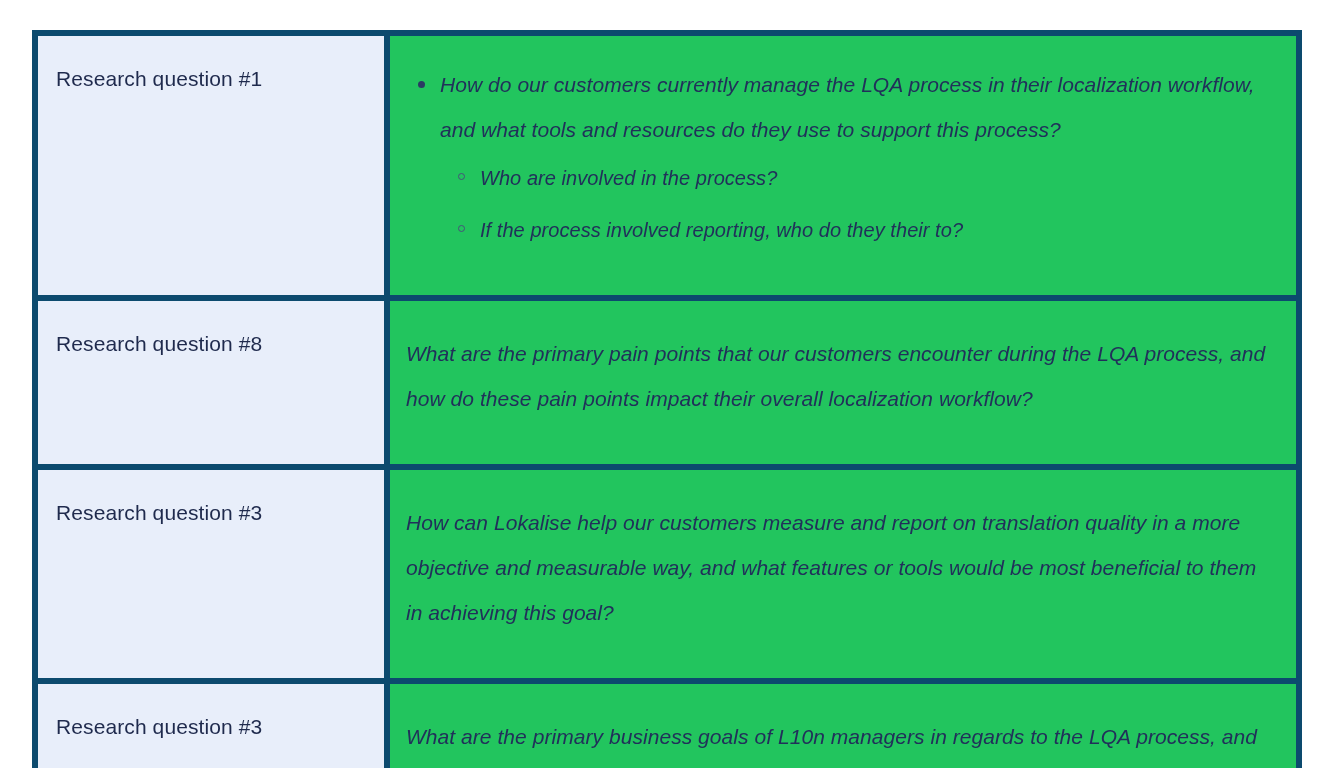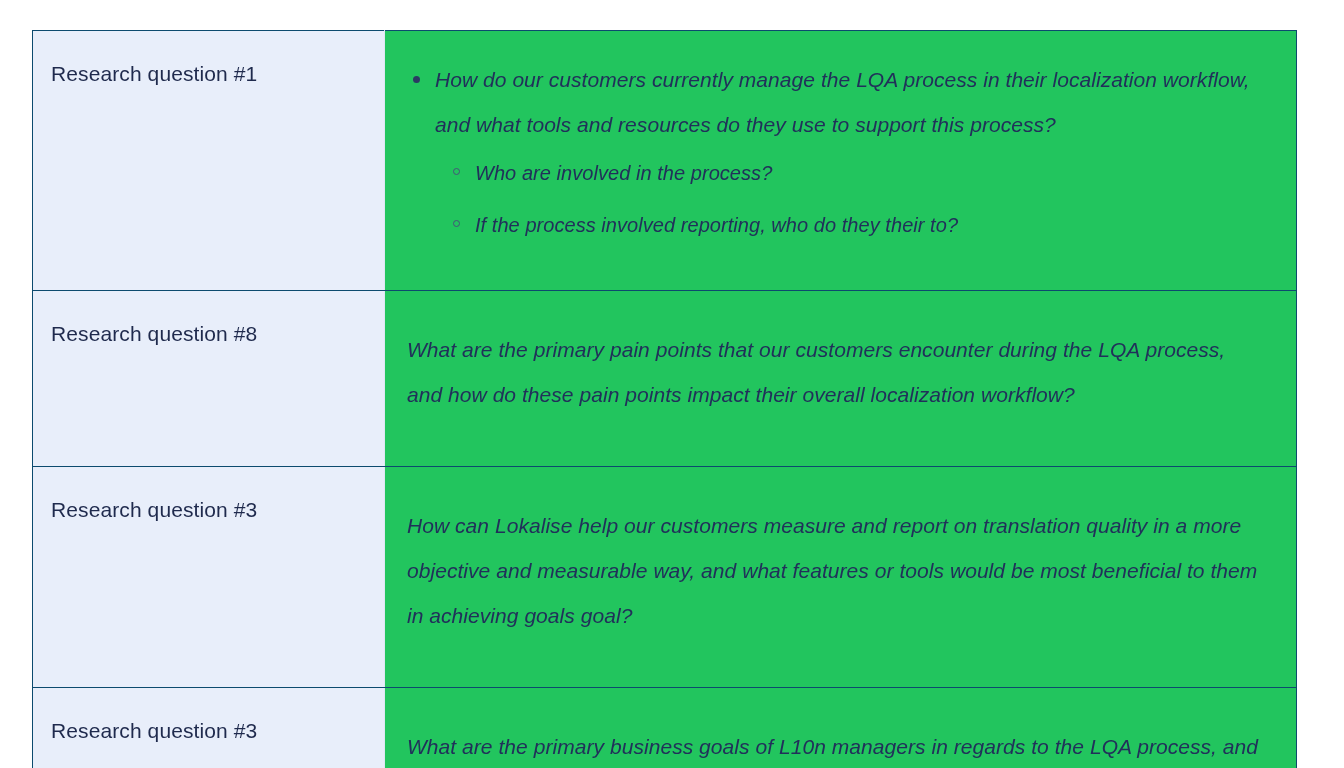--- a/index.html
+++ b/index.html
@@ -31,21 +31,21 @@
     border-collapse: collapse;
     table-layout: fixed;
     border: 1px solid #e8ecf3;
   }
 
   .rq-table col.c-label { width: 352px; }
   .rq-table col.c-body  { width: 912px; }
 
   .rq-table td {
     vertical-align: top;
-    border: 1px solid #0c4a6e;
+    border: 6px solid #0c4a6e;
     padding: 0;
   }
 
   
   td.label-cell {
     background: #e8eefa;
     border-right: 1px solid #dfe6f4;
     padding: 28px 0 28px 18px;
   }
 
@@ -61,21 +61,21 @@
   td.body-cell {
     background: #22c55e;
     padding: 26px 26px 39px 12px;
     font-style: italic;
   }
 
   .para {
     font-size: 21px;
     line-height: 45px;
     color: #21305a;
-    margin: 10px;
+    margin: 4px;
     letter-spacing: 0.05px;
   }
 
   
   ul.lvl1 {
     margin: 0;
     padding: 0 0 0 38px;
     list-style: none;
   }
   ul.lvl1 > li {
@@ -164,21 +164,21 @@
         <td class="body-cell">
           <p class="para">What are the primary pain points that our customers encounter during the LQA process, and how do these pain points impact their overall localization workflow?</p>
         </td>
       </tr>
 
       <tr>
         <td class="label-cell">
           <div class="label-text">Research question #3</div>
         </td>
         <td class="body-cell">
-          <p class="para">How can Lokalise help our customers measure and report on translation quality in a more objective and measurable way, and what features or tools would be most beneficial to them in achieving goals goal?</p>
+          <p class="para">How can Lokalise help our customers measure and report on translation quality in a more objective and measurable way, and what features or tools would be most beneficial to them in achieving this goal?</p>
         </td>
       </tr>
 
       <tr>
         <td class="label-cell">
           <div class="label-text">Research question #3</div>
         </td>
         <td class="body-cell">
           <p class="para">What are the primary business goals of L10n managers in regards to the LQA process, and how do they measure success in achieving these goals?</p>
         </td>

